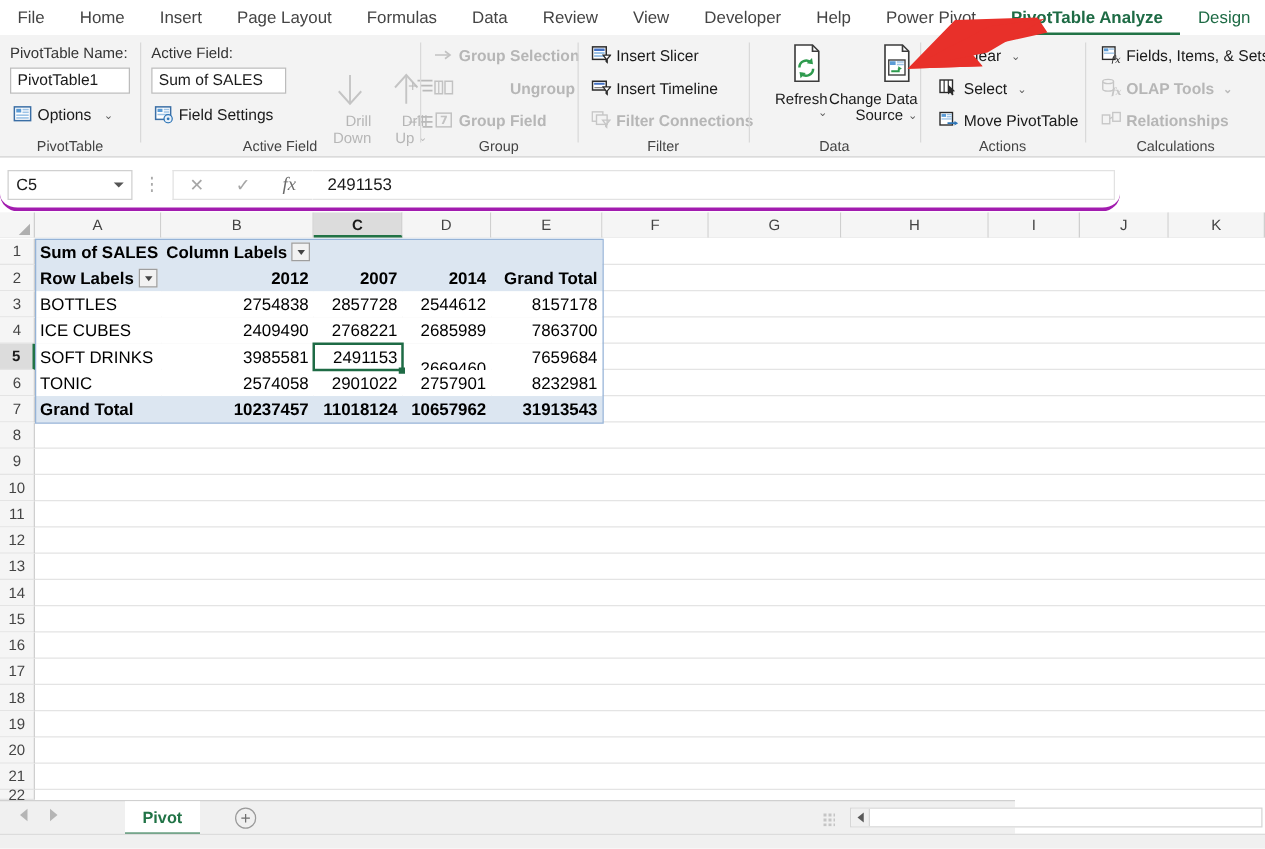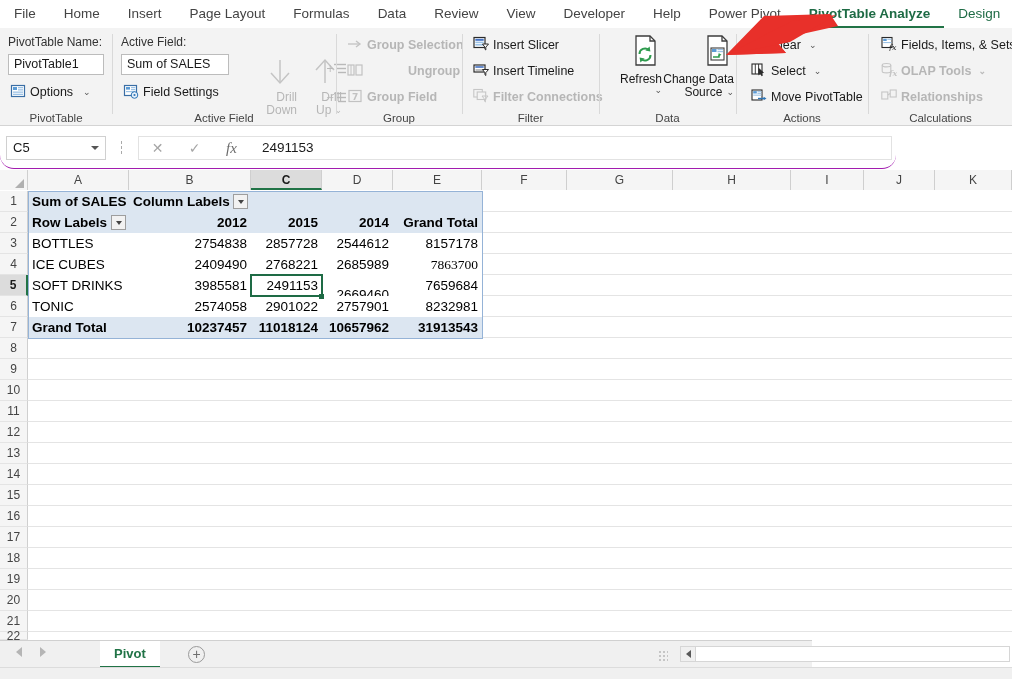--- a/index.html
+++ b/index.html
@@ -72,21 +72,21 @@
 
   .caret { font-size: 9px; color: #555; line-height: 1; }
   .caret.dim { color: #bababa; }
 
   
   .ico { display: inline-block; flex: 0 0 auto; }
 
   
   .fbar {
     position: absolute; top: 127px; left: 0; width: 896px; height: 42px;
-    background: #ffffff; border-bottom: 1px solid #a21caf; border-radius: 14px;
+    background: #ffffff; border-bottom: 3px solid #a21caf; border-radius: 14px;
   }
   .namebox {
     position: absolute; left: 6px; top: 9px; width: 100px; height: 24px;
     border: 1px solid #d0d0d0; background: #fff;
     font-size: 13px; color: #1a1a1a; line-height: 22px; padding-left: 6px;
   }
   .namebox .nb-caret {
     position: absolute; right: 6px; top: 9px;
     width: 0; height: 0; border-left: 4px solid transparent;
     border-right: 4px solid transparent; border-top: 4.5px solid #555;
@@ -613,35 +613,35 @@
     <div class="filter-btn" style="left:233px;top:24px;">
       <i></i>
     </div>
 
     <div class="pv-strip" style="left:28px;top:42px;width:454px;height:21px;"></div>
     <div class="cell l pv-hdr" style="left:28px;top:42px;width:82px;">Row Labels</div>
     <div class="filter-btn" style="left:111px;top:45px;">
       <i></i>
     </div>
     <div class="cell r pv-hdr" style="left:129px;top:42px;width:122px;">2012</div>
-    <div class="cell r pv-hdr" style="left:251px;top:42px;width:71px;">2015</div>
+    <div class="cell r pv-hdr" style="left:251px;top:42px;width:71px;">2007</div>
     <div class="cell r pv-hdr" style="left:322px;top:42px;width:71px;">2014</div>
     <div class="cell r pv-hdr" style="left:393px;top:42px;width:89px;">Grand Total</div>
 
     <div class="cell l pv-body" style="left:28px;top:63px;width:101px;">BOTTLES</div>
     <div class="cell r pv-body" style="left:129px;top:63px;width:122px;">2754838</div>
     <div class="cell r pv-body" style="left:251px;top:63px;width:71px;">2857728</div>
     <div class="cell r pv-body" style="left:322px;top:63px;width:71px;">2544612</div>
     <div class="cell r pv-body" style="left:393px;top:63px;width:89px;">8157178</div>
 
     <div class="cell l pv-body" style="left:28px;top:84px;width:101px;">ICE CUBES</div>
     <div class="cell r pv-body" style="left:129px;top:84px;width:122px;">2409490</div>
     <div class="cell r pv-body" style="left:251px;top:84px;width:71px;">2768221</div>
     <div class="cell r pv-body" style="left:322px;top:84px;width:71px;">2685989</div>
-    <div class="cell r pv-body" style="left:393px;top:84px;width:89px;font-family:Liberation Serif, serif;">7863700</div>
+    <div class="cell r pv-body" style="left:393px;top:84px;width:89px;">7863700</div>
 
     <div class="cell l pv-body" style="left:28px;top:105px;width:101px;">SOFT DRINKS</div>
     <div class="cell r pv-body" style="left:129px;top:105px;width:122px;">3985581</div>
     <div class="cell r pv-body" style="left:251px;top:105px;width:71px;">2491153</div>
     <div class="cell r pv-body" style="left:322px;top:90px;width:71px;margin-top:24px;">2669460</div>
     <div class="cell r pv-body" style="left:393px;top:105px;width:89px;">7659684</div>
 
     <div class="cell l pv-body" style="left:28px;top:126px;width:101px;">TONIC</div>
     <div class="cell r pv-body" style="left:129px;top:126px;width:122px;">2574058</div>
     <div class="cell r pv-body" style="left:251px;top:126px;width:71px;">2901022</div>

